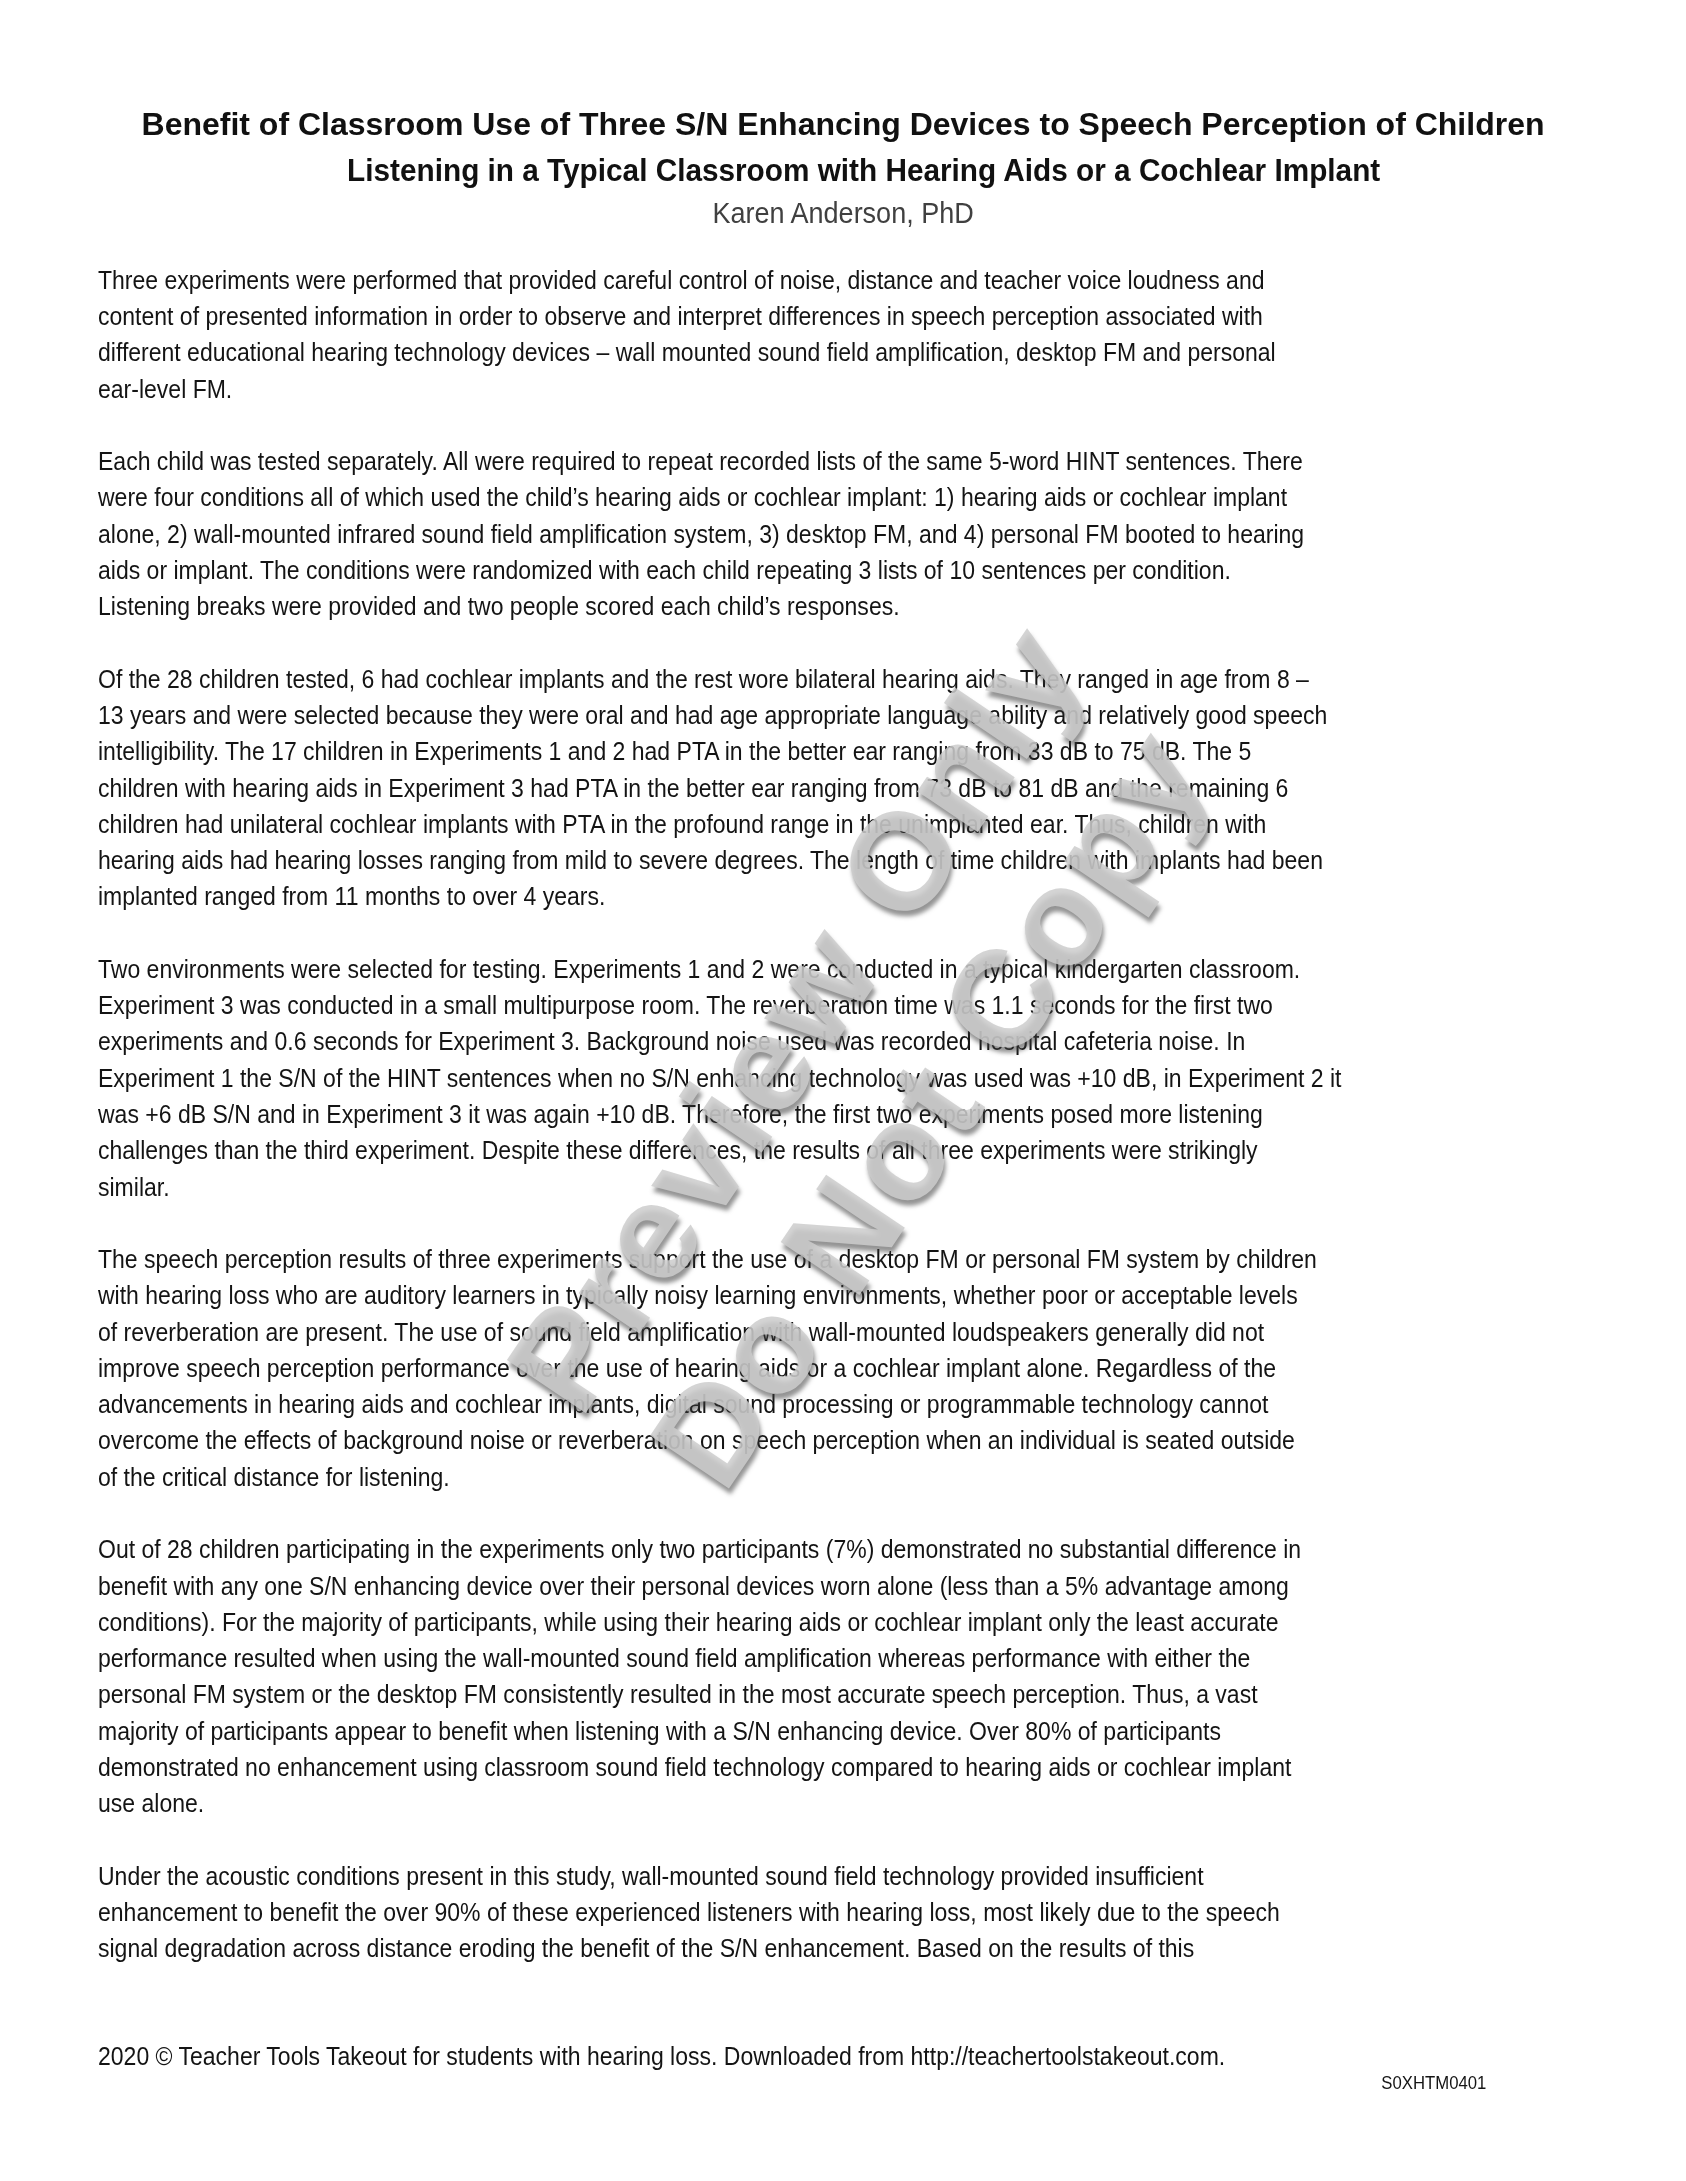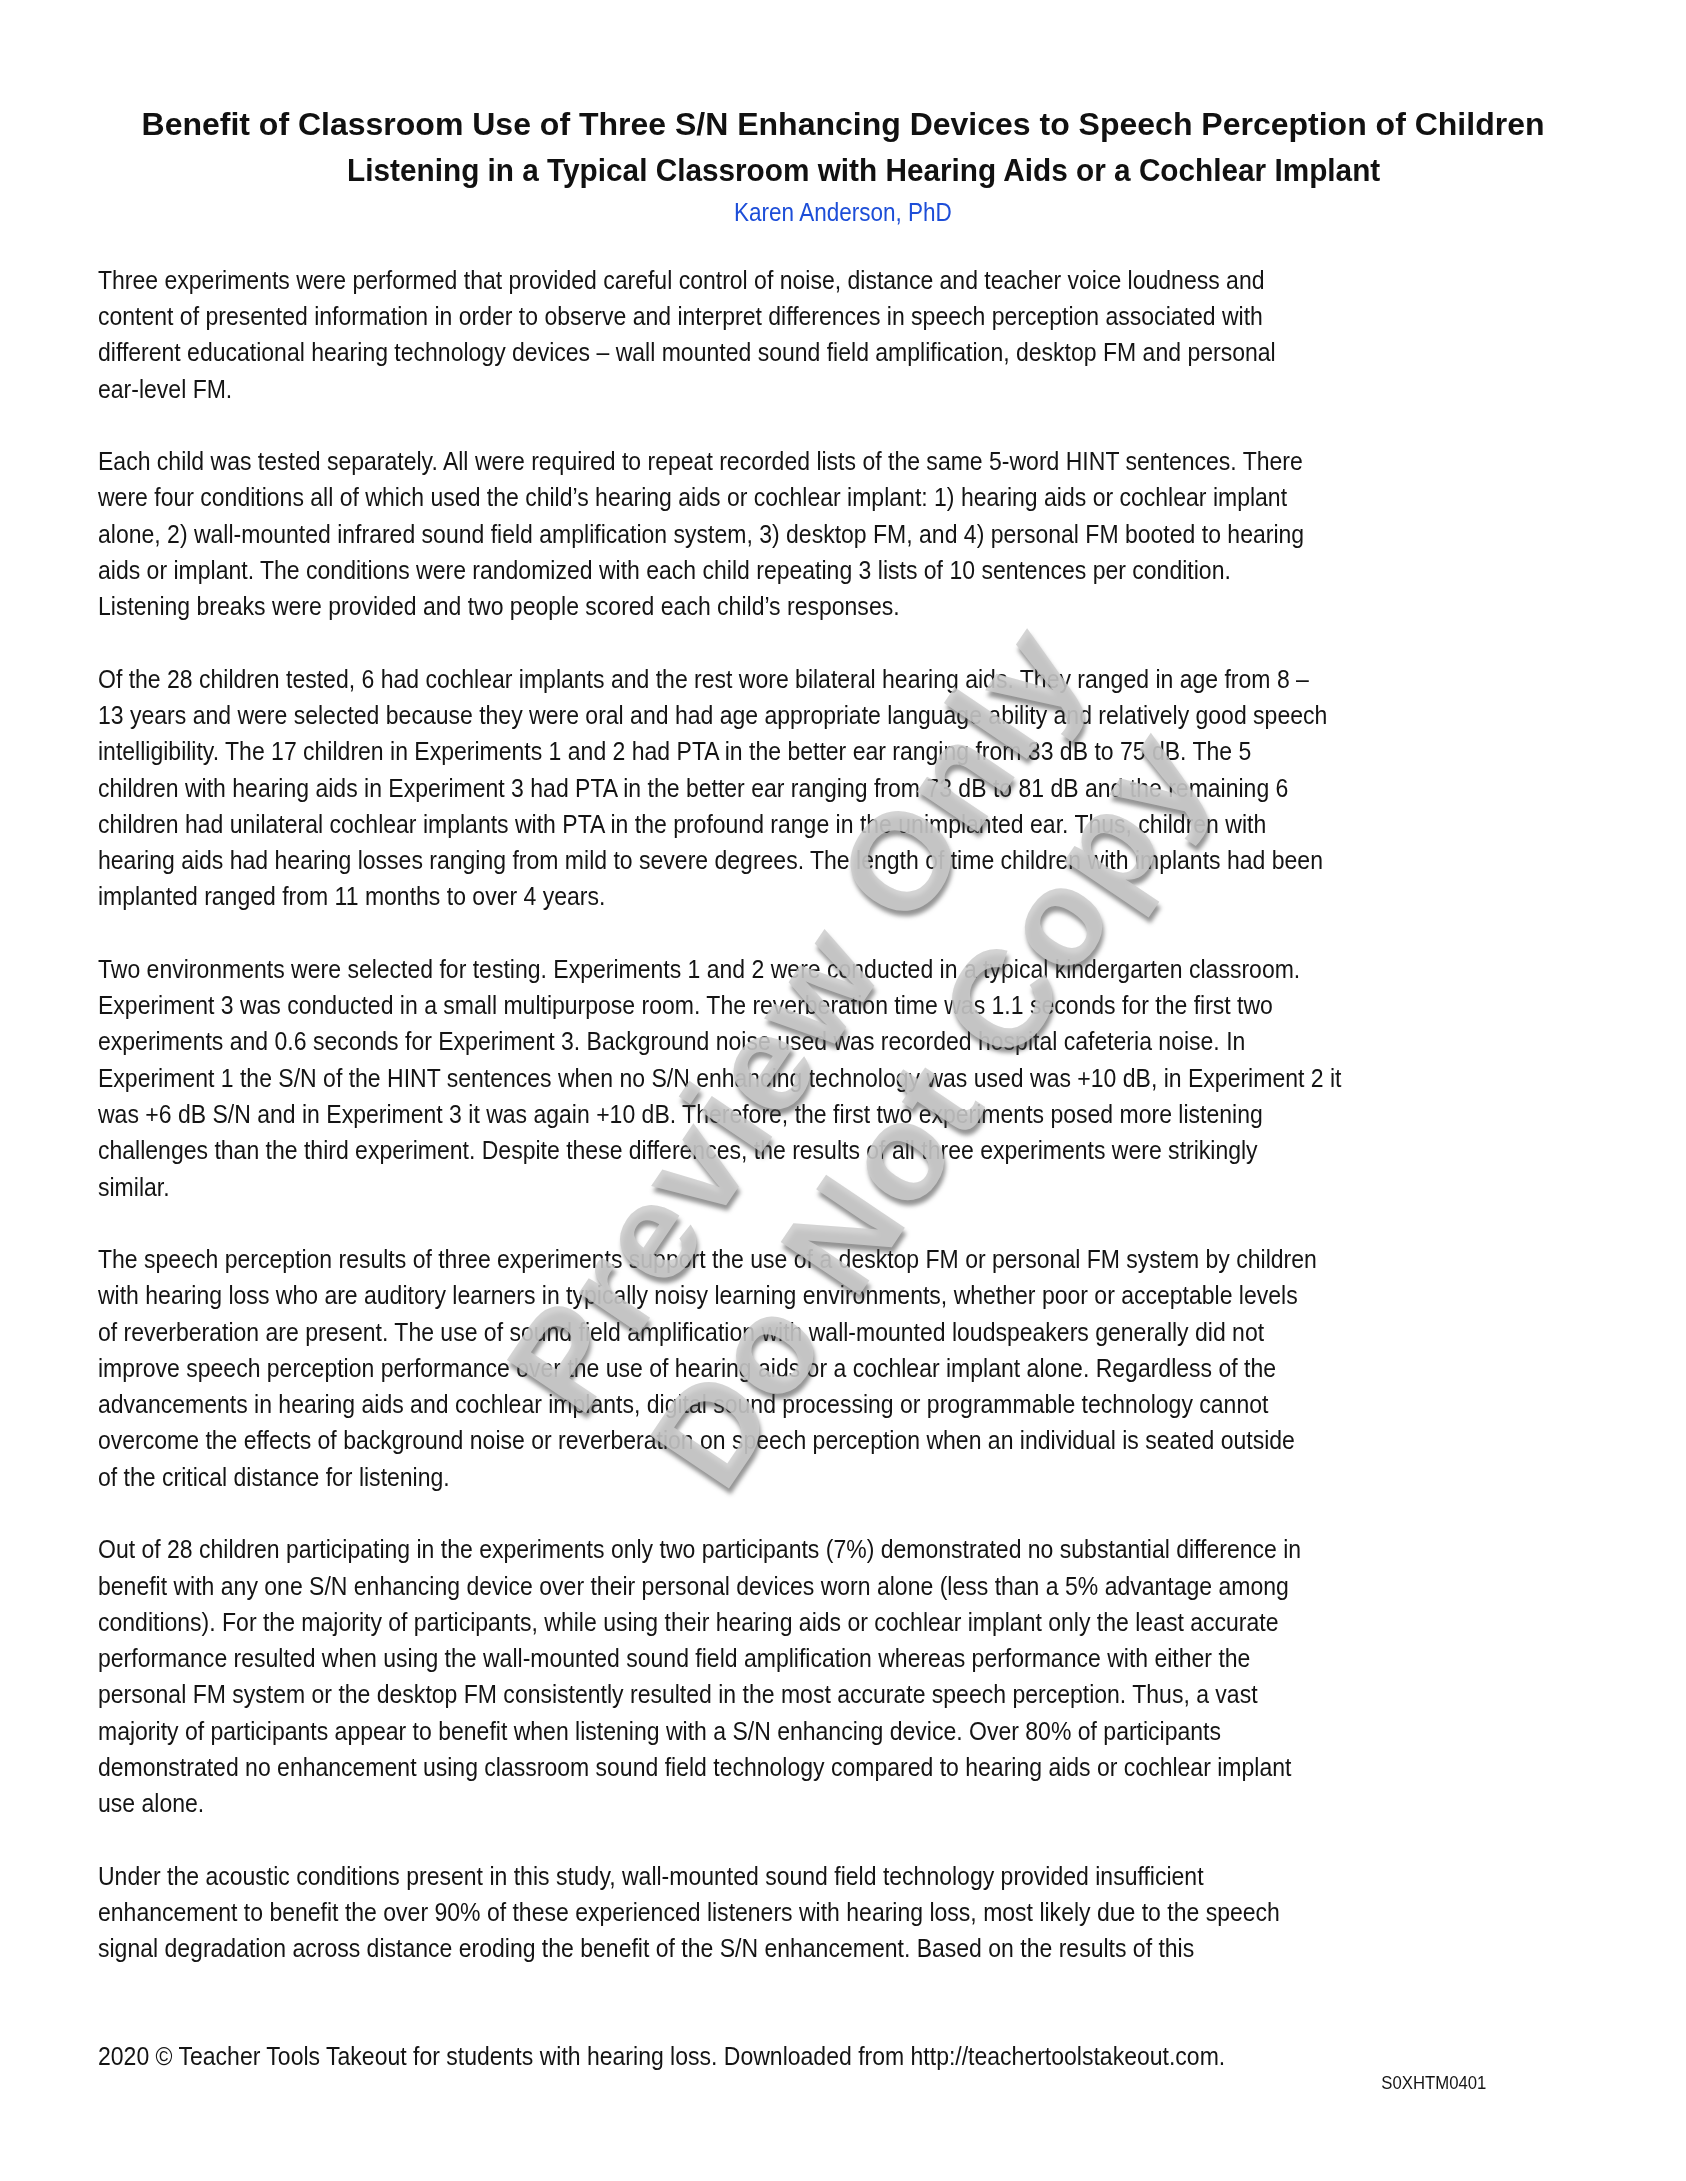--- a/index.html
+++ b/index.html
@@ -6,22 +6,22 @@
   body { width: 1686px; height: 2182px; position: relative; overflow: hidden; }
   .page { position: absolute; left: 0; top: 0; width: 1686px; height: 2067px; background: #ffffff; }
   .title-line {
     position: absolute; left: 0; width: 1686px; text-align: center;
     font-family: "Liberation Sans", sans-serif; font-weight: bold;
     font-size: 32px; line-height: 40px; color: #111111; white-space: nowrap;
   }
   .title-line span { display: inline-block; transform-origin: center center; }
   .author {
     position: absolute; left: 0; width: 1686px; text-align: center;
-    font-family: "Liberation Sans", sans-serif; font-size: 25px; line-height: 31px;
-    color: #1d4ed8; white-space: nowrap;
+    font-family: "Liberation Sans", sans-serif; font-size: 30px; line-height: 31px;
+    color: #404040; white-space: nowrap;
   }
   .author span { display: inline-block; transform: scaleX(0.9); transform-origin: center center; }
   .body-line {
     position: absolute; left: 98px; height: 37px; line-height: 37px;
     font-family: "Liberation Sans", sans-serif; font-size: 26px; color: #141414;
     white-space: nowrap; transform-origin: left center;
   }
   .footer-line {
     position: absolute; left: 98px; height: 37px; line-height: 37px;
     font-family: "Liberation Sans", sans-serif; font-size: 26px; color: #141414;

